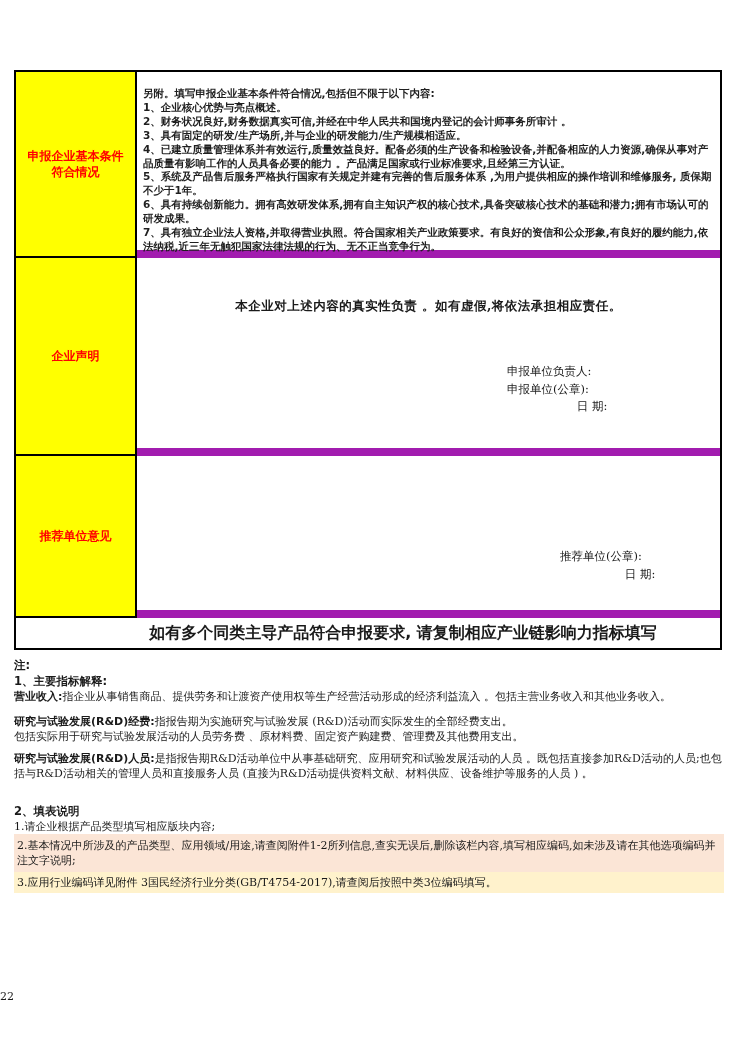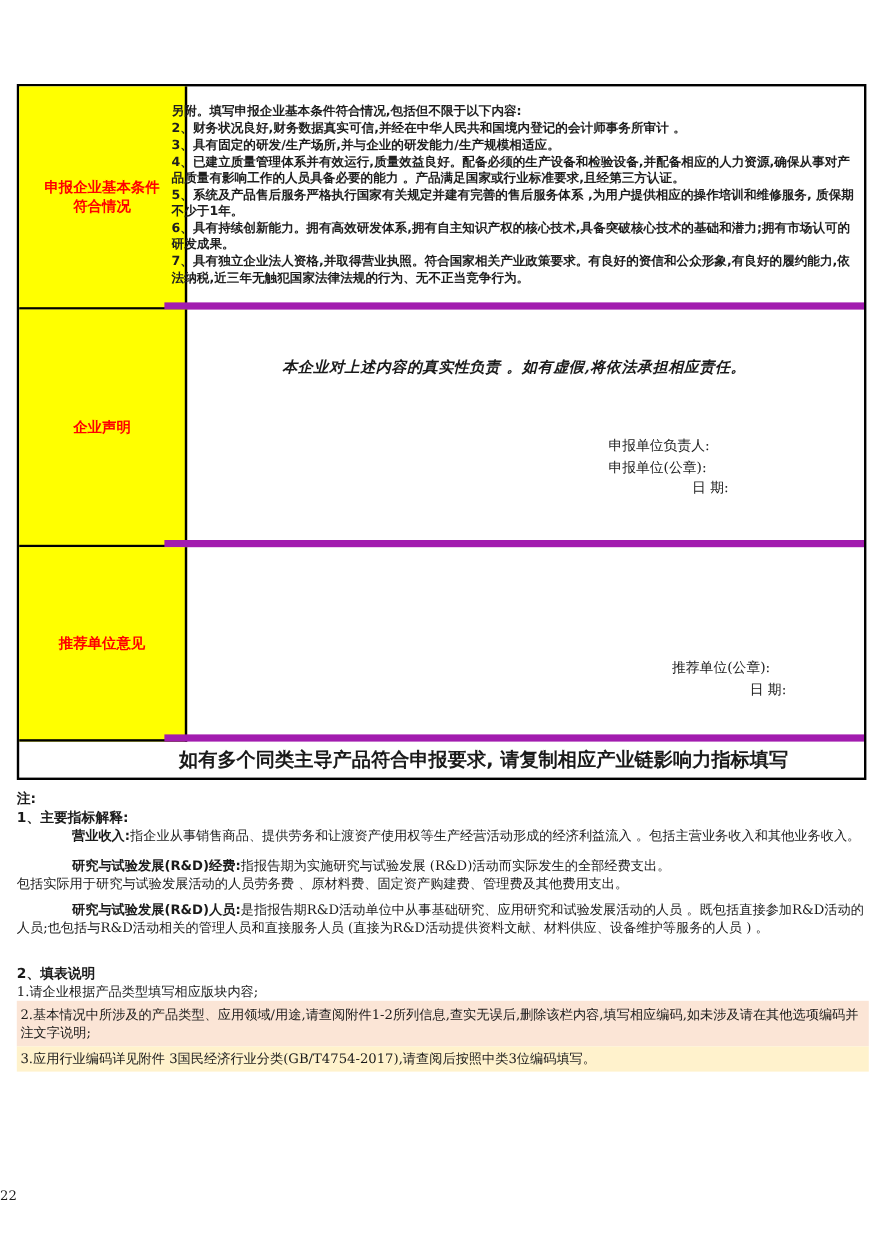--- a/index.html
+++ b/index.html
@@ -7,57 +7,57 @@
     position:relative;width:735px;height:1042px;margin:0 auto;
     background:#ffffff;overflow:hidden;
     font-family:"DejaVu Serif","Liberation Serif",serif;
     color:#1a1a1a;
   }
   
   .tbl{position:absolute;left:14px;top:70px;width:708px;height:580px;
        border:2px solid #000;box-sizing:border-box;}
   .cell{position:absolute;box-sizing:border-box;}
   .label-cell{
-    left:0;width:140px;background:#FFFF00;
+    left:0;width:121px;background:#FFFF00;
     border-right:2px solid #000;border-bottom:2px solid #000;
     display:flex;align-items:center;justify-content:center;text-align:center;
     color:#FF0000;font-weight:700;font-size:12px;line-height:16px;
     font-family:"DejaVu Sans","Liberation Sans",sans-serif;
     white-space:pre-line;padding:0 8px;
   }
-  .content-cell{left:121px;width:583px;border-bottom:6px solid #a21caf;}
+  .content-cell{left:121px;width:583px;border-bottom:8px solid #a21caf;}
   .r1{top:0;height:186px;}
   .r2{top:186px;height:198px;}
   .r3{top:384px;height:162px;}
   .cond-lines{
     padding:15px 6px 0 6px;
     font-family:"DejaVu Sans","Liberation Sans",sans-serif;
     font-weight:700;font-size:10.5px;line-height:13.9px;color:#1f1f1f;
   }
   .statement{
     margin-top:40px;text-align:center;
-    font-size:12.5px;font-weight:700;letter-spacing:.5px;font-style:italic;
+    font-size:12.5px;font-weight:700;letter-spacing:.5px;
   }
   .sign-block{
     position:absolute;font-size:11.5px;line-height:17.5px;font-weight:400;
   }
   .sign-block .date-line{text-align:center;}
   .sign2{left:370px;top:105px;width:170px;}
   .sign3{left:375px;top:92px;width:160px;margin-left:48px;}
   .full-row{
     position:absolute;left:0;top:546px;width:720px;height:30px;
     display:flex;align-items:center;justify-content:center;
     font-family:"DejaVu Sans","Liberation Sans",sans-serif;
     font-weight:700;font-size:16px;padding-left:27px;
   }
   
   .notes{position:absolute;left:14px;top:658px;width:710px;
          font-size:11px;line-height:15.5px;}
   .notes p{margin:0;}
-  .b{font-weight:700;font-family:"DejaVu Sans","Liberation Sans",sans-serif;margin-left:46px;}
+  .b{font-weight:700;font-family:"DejaVu Sans","Liberation Sans",sans-serif;}
   .note-head{font-size:11.5px;}
   .gap-s{height:6px;}
   .gap-m{height:9px;}
   .gap-l{height:22px;}
   .hl-peach{background:#FBE5D6;padding:4px 3px;}
   .hl-yellow{background:#FFF2CC;padding:3px 3px;}
   .fill-item{font-size:11px;line-height:15px;}
   
   .page-num{position:absolute;left:0;right:0;top:990px;
             font-size:11px;}
@@ -69,20 +69,21 @@
 
   <div class="tbl">
 
     <div class="cell label-cell r1">
       <span>申报企业基本条件
 符合情况</span>
     </div>
     <div class="cell content-cell r1">
       <div class="cond-lines">
         <div>另附。填写申报企业基本条件符合情况,包括但不限于以下内容:</div>
+        <div>1、企业核心优势与亮点概述。</div>
         <div>2、财务状况良好,财务数据真实可信,并经在中华人民共和国境内登记的会计师事务所审计 。</div>
         <div>3、具有固定的研发/生产场所,并与企业的研发能力/生产规模相适应。</div>
         <div>4、已建立质量管理体系并有效运行,质量效益良好。配备必须的生产设备和检验设备,并配备相应的人力资源,确保从事对产品质量有影响工作的人员具备必要的能力 。产品满足国家或行业标准要求,且经第三方认证。</div>
         <div>5、系统及产品售后服务严格执行国家有关规定并建有完善的售后服务体系 ,为用户提供相应的操作培训和维修服务, 质保期不少于1年。</div>
         <div>6、具有持续创新能力。拥有高效研发体系,拥有自主知识产权的核心技术,具备突破核心技术的基础和潜力;拥有市场认可的研发成果。</div>
         <div>7、具有独立企业法人资格,并取得营业执照。符合国家相关产业政策要求。有良好的资信和公众形象,有良好的履约能力,依法纳税,近三年无触犯国家法律法规的行为、无不正当竞争行为。</div>
       </div>
     </div>
 
     <div class="cell label-cell r2">

